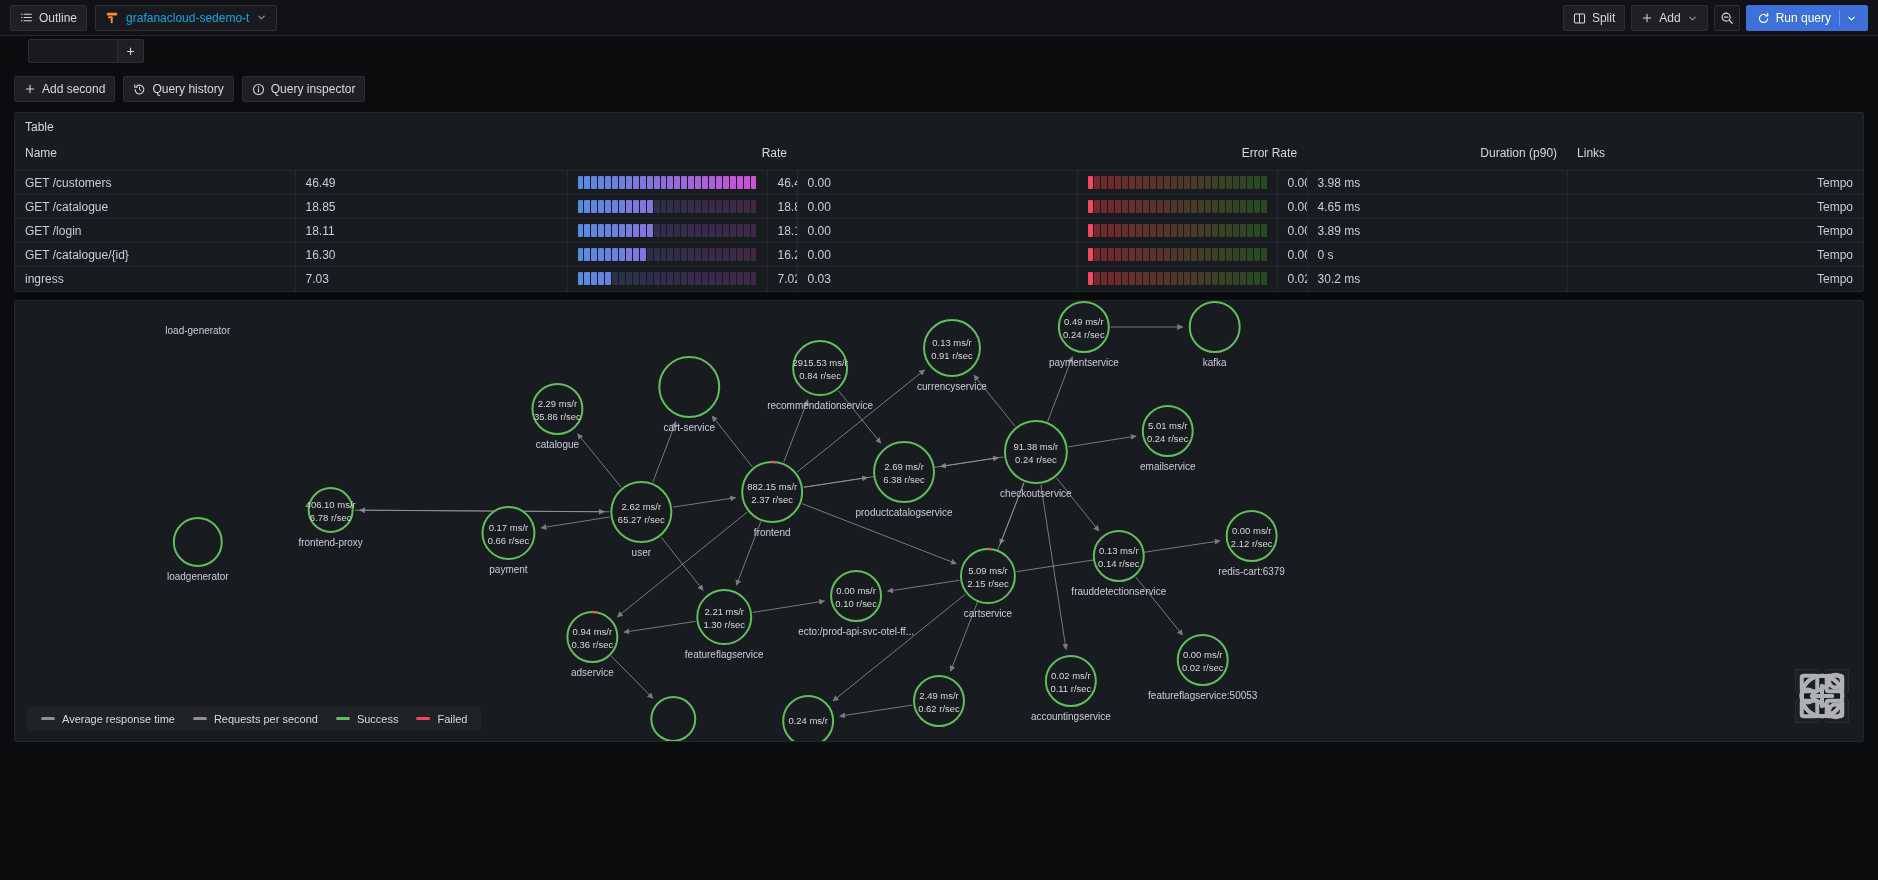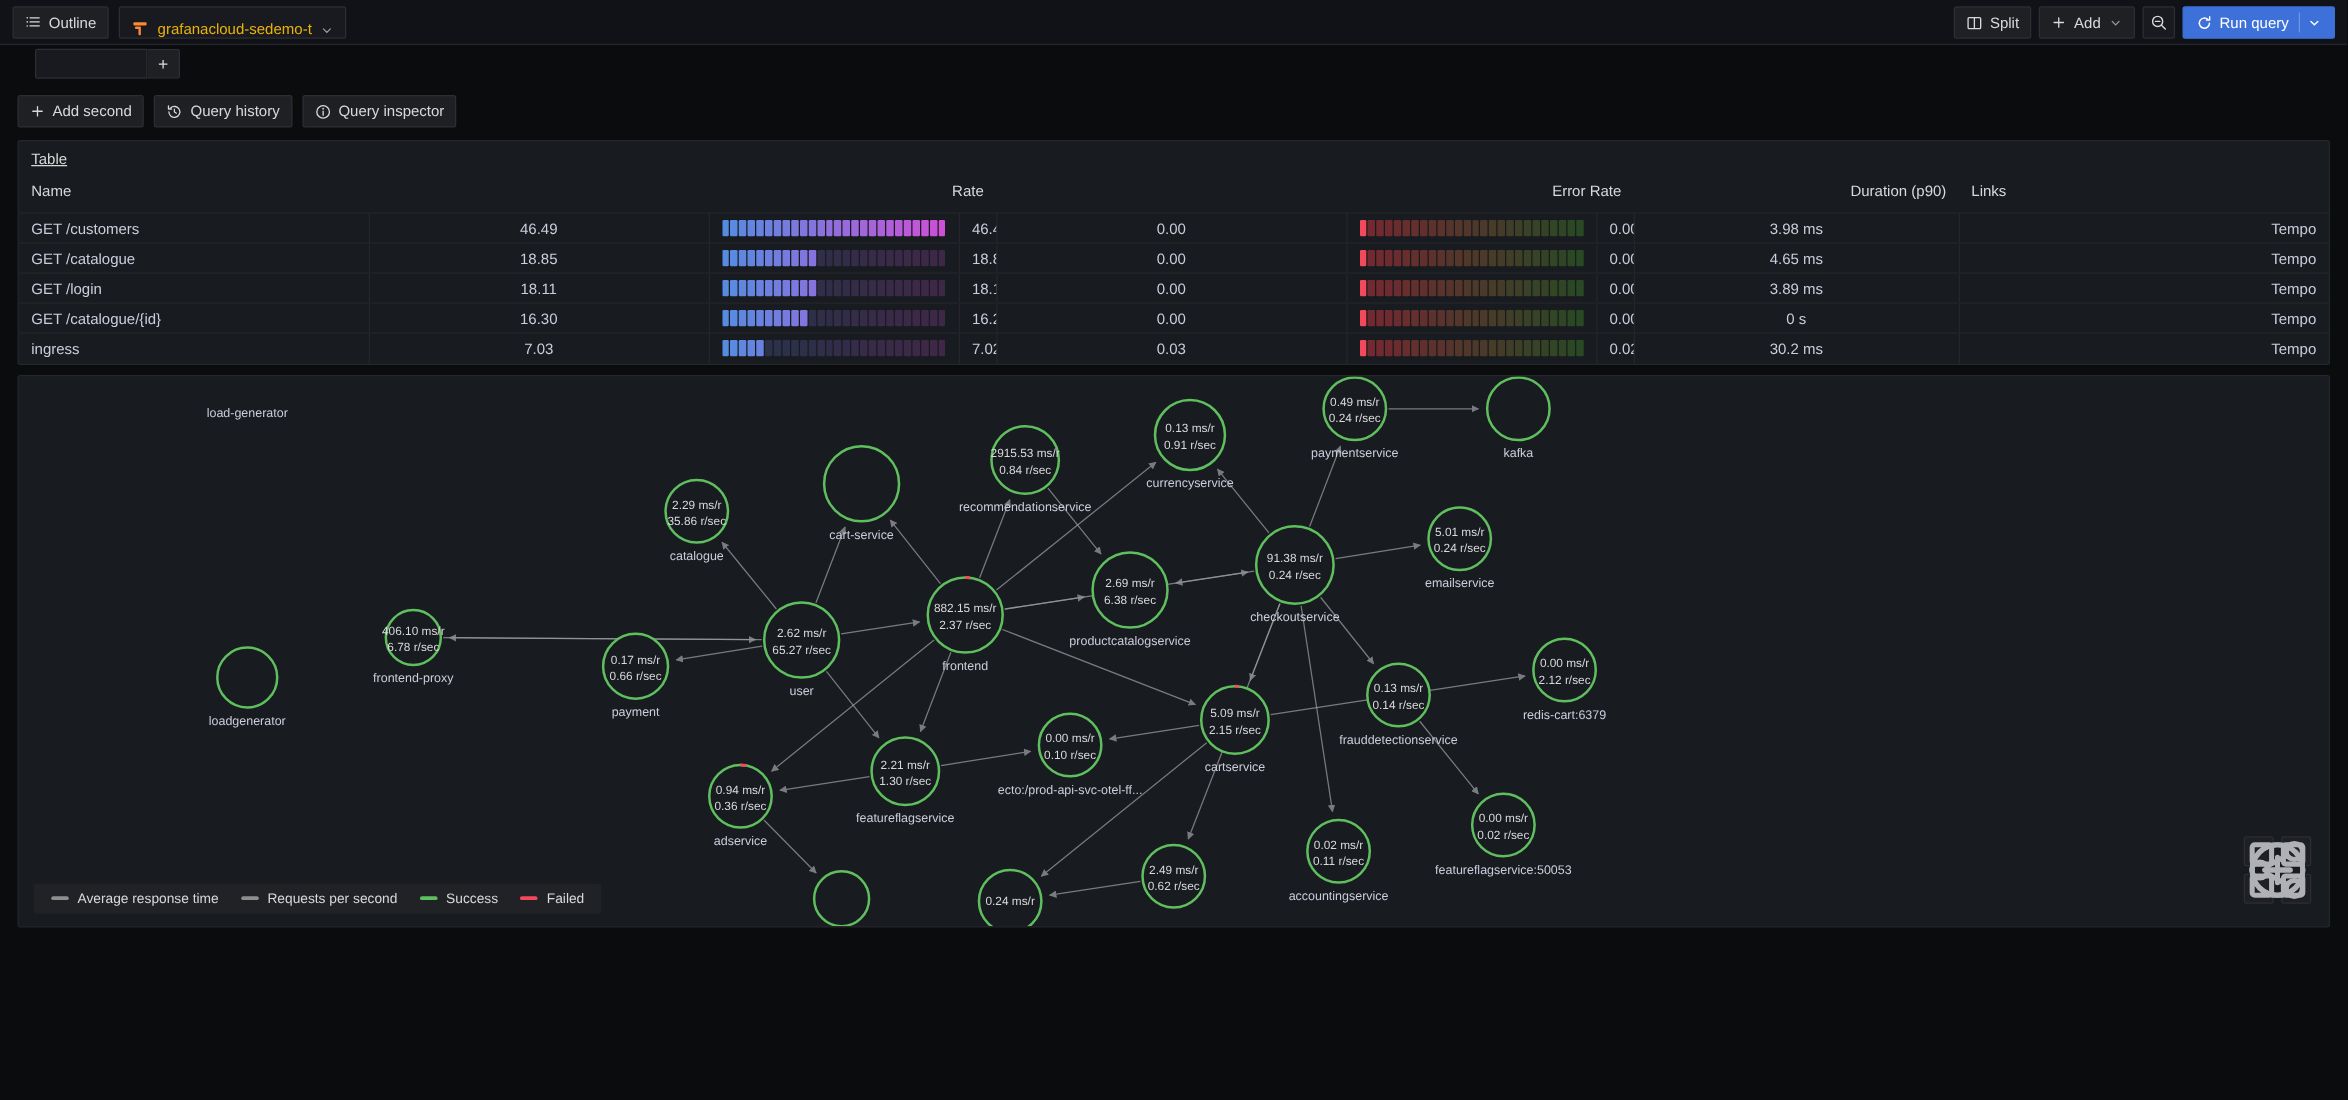--- a/index.html
+++ b/index.html
@@ -25,24 +25,24 @@
     display: inline-flex; align-items: center; gap: 6px;
     height: 26px; padding: 0 9px;
     background: #1f2024;
     border: 1px solid #2c2e33;
     border-radius: 2px;
     font-size: 12px; color: #d8d9da;
     white-space: nowrap;
     cursor: pointer;
   }
   .ds-pill {
-    display: inline-flex; align-items: flex-end; gap: 7px;
+    display: inline-flex; align-items: center; gap: 7px;
     height: 26px; padding: 0 9px;
     background: #181a1f; border: 1px solid #2c2e33; border-radius: 2px;
-    font-size: 12px; color: #eab308; cursor: pointer;
+    font-size: 12px; color: #0ea5e9; cursor: pointer;
   }
   .toolbar-right {
     position: absolute; right: 10px; top: 0;
     height: 36px; display: flex; align-items: center; gap: 6px;
   }
   .timerange {
     display: flex; align-items: center;
     height: 26px;
     background: #181a1f; border: 1px solid #2c2e33; border-radius: 2px;
     font-size: 12px; color: #d8d9da;
@@ -97,21 +97,20 @@
   
   .panel {
     background: #181b1f;
     border: 1px solid #24262b;
     border-radius: 2px;
     margin: 0 14px 8px 14px;
   }
   .panel-title {
     font-size: 12px; font-weight: 500; color: #d8d9da;
     padding: 7px 10px 6px 10px;
-    text-decoration: underline;
   }
 
   
   table.tbl { width: 100%; border-collapse: collapse; table-layout: fixed; }
   table.tbl th {
     font-size: 12px; font-weight: 500; color: #d8d9da;
     padding: 6px 10px 10px 10px;
     text-align: right;
     border: none;
   }
@@ -121,21 +120,21 @@
     padding: 0 10px;
     height: 24px;
     border-top: 1px solid #24262b;
     border-right: 1px solid #24262b;
     color: #ccccdc;
     vertical-align: middle;
     white-space: nowrap;
     overflow: hidden;
   }
   table.tbl tr td:last-child { border-right: none; text-align: right; }
-  .num { text-align: center; color: #6e9fff; }
+  .num { text-align: left; color: #6e9fff; }
   .numw { text-align: left; color: #ccccdc; padding-left: 8px; }
   td.gaugecell { padding: 0 4px; border-right: none; }
   .link { color: #6e9fff; cursor: pointer; }
 
   .gauge { display: flex; gap: 1px; height: 13px; align-items: stretch; }
   .gauge i { flex: 1 1 auto; border-radius: 1px; display: block; }
 
   
   .ngwrap { position: relative; height: 440px; overflow: hidden; }
   .ngwrap svg { position: absolute; inset: 0; width: 100%; height: 100%; }

